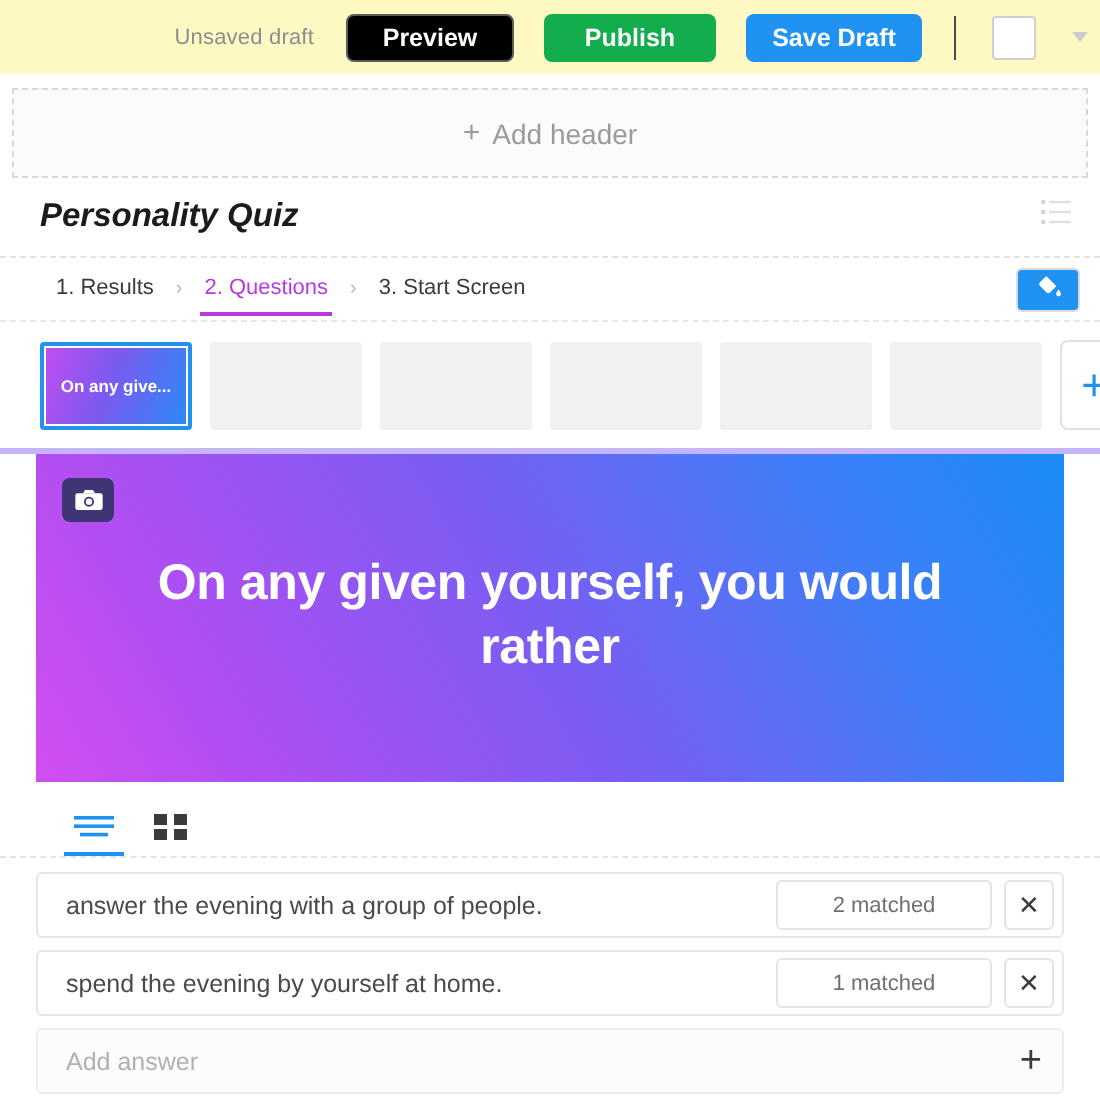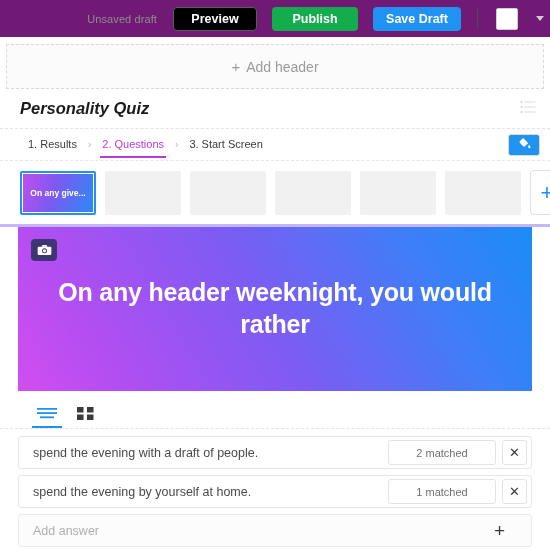--- a/index.html
+++ b/index.html
@@ -6,21 +6,21 @@
   html, body {
     width: 550px; height: 550px;
     overflow: hidden;
     font-family: "Liberation Sans", sans-serif;
     background: #ffffff;
   }
 
   
   .topbar {
     height: 37px;
-    background: #701a75;
+    background: #fef9c3;
     display: flex;
     align-items: center;
     justify-content: flex-end;
     padding-right: 6px;
     gap: 15px;
     padding-left: 28px;
   }
   .unsaved-draft {
     color: #8d8d8d;
     font-size: 11px;
@@ -293,21 +293,21 @@
     cursor: pointer;
     background: #fff;
   }
   .add-answer-row {
     display: flex;
     align-items: center;
     height: 33px;
     border: 1px solid #ececec;
     border-radius: 3px;
     background: #fcfcfc;
-    padding: 0 26px 0 14px;
+    padding: 0 10px 0 14px;
     cursor: text;
   }
   .add-answer-placeholder {
     flex: 1;
     font-size: 12.5px;
     color: #b0b0b0;
   }
   .add-answer-plus {
     font-size: 19px;
     color: #3b3b3b;
@@ -373,21 +373,21 @@
 
 <div class="slide">
   <div class="camera-btn">
     <svg width="15" height="12" viewBox="0 0 18 14">
       <rect x="0.8" y="3" width="16.4" height="10" rx="1.4" fill="#fff"></rect>
       <path d="M5.4 3 6.6 1h4.8l1.2 2z" fill="#fff"></path>
       <circle cx="9" cy="8" r="3" fill="#3f3575"></circle>
       <circle cx="9" cy="8" r="1.9" fill="#fff"></circle>
     </svg>
   </div>
-  <div class="slide-title">On any header weeknight, you would rather</div>
+  <div class="slide-title">On any given yourself, you would rather</div>
 </div>
 
 <div class="view-toggle">
   <span class="vt active">
     <svg width="22" height="15" viewBox="0 0 22 15">
       <rect x="1" y="2" width="20" height="1.8" fill="#1f92f2"></rect>
       <rect x="1" y="6.2" width="20" height="1.8" fill="#1f92f2"></rect>
       <rect x="4" y="10.4" width="14" height="1.8" fill="#1f92f2"></rect>
     </svg>
   </span>
@@ -397,21 +397,21 @@
       <rect x="11" y="1" width="6.5" height="5.5" fill="#3b3b3b"></rect>
       <rect x="1" y="8.5" width="6.5" height="5.5" fill="#3b3b3b"></rect>
       <rect x="11" y="8.5" width="6.5" height="5.5" fill="#3b3b3b"></rect>
     </svg>
   </span>
 </div>
 
 <div class="answers">
 
   <div class="answer-row">
-    <span class="answer-text">spend the evening with a draft of people.</span>
+    <span class="answer-text">answer the evening with a group of people.</span>
     <span class="matched-pill">2 matched</span>
     <span class="remove-btn">✕</span>
   </div>
 
   <div class="answer-row">
     <span class="answer-text">spend the evening by yourself at home.</span>
     <span class="matched-pill">1 matched</span>
     <span class="remove-btn">✕</span>
   </div>
 

